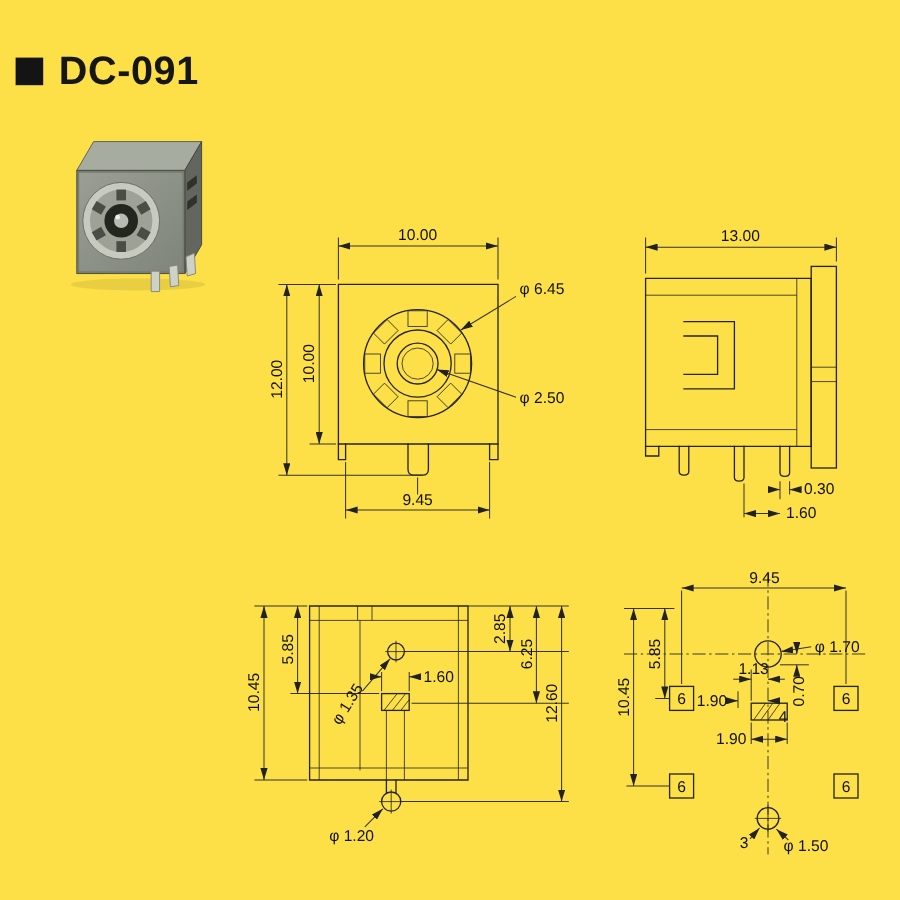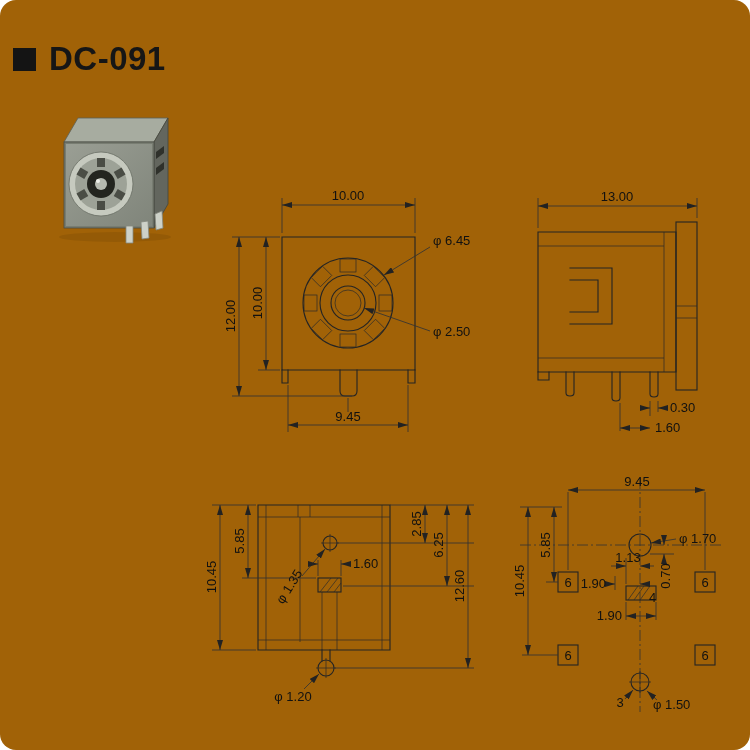--- a/index.html
+++ b/index.html
@@ -1,17 +1,17 @@
 <!DOCTYPE html>
 <html><head>
 <meta charset="utf-8">
 <style>
   * { margin:0; padding:0; box-sizing:border-box; }
   html,body { width:750px; height:750px; background:#ffffff; font-family:"Liberation Sans", sans-serif; }
-  .page { position:relative; width:750px; height:750px; background:#a16207; overflow:hidden;border-radius:16px; }
+  .page { position:relative; width:750px; height:750px; background:#fde047; overflow:hidden; }
   .header { position:absolute; left:13px; top:40px; display:flex; align-items:center; gap:13px; }
   .sq { width:23px; height:23px; background:#141414; }
   .title { font-size:33px; font-weight:600; color:#161616; letter-spacing:0.5px; }
   svg { position:absolute; left:0; top:0; }
   .ln { stroke:#242424; stroke-width:1.1; fill:none; stroke-linecap:square; }
   .th { stroke:#2a2a2a; stroke-width:0.7; fill:none; }
   .dm { stroke:#333333; stroke-width:0.85; fill:none; }
   .cl { stroke:#333333; stroke-width:0.8; fill:none; stroke-dasharray:11 3 2 3; }
   text { font-family:"Liberation Sans", sans-serif; font-size:13px; fill:#111; }
 </style>

